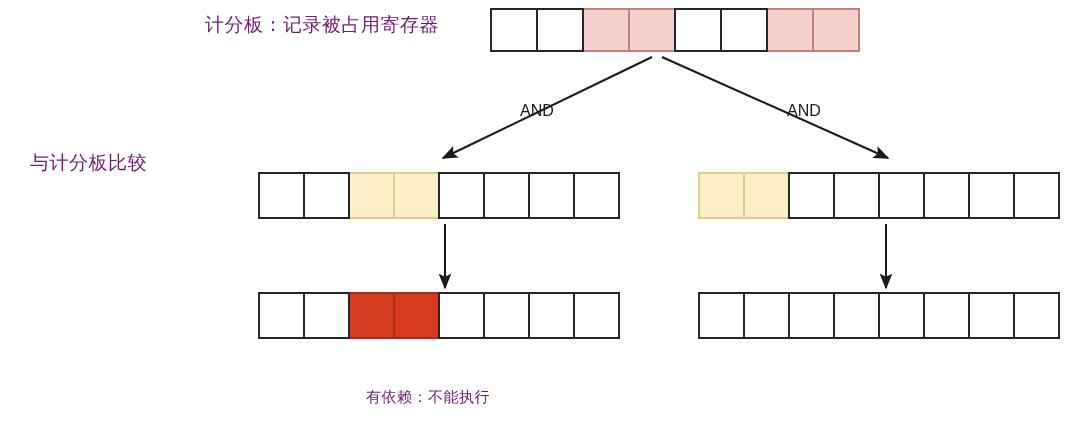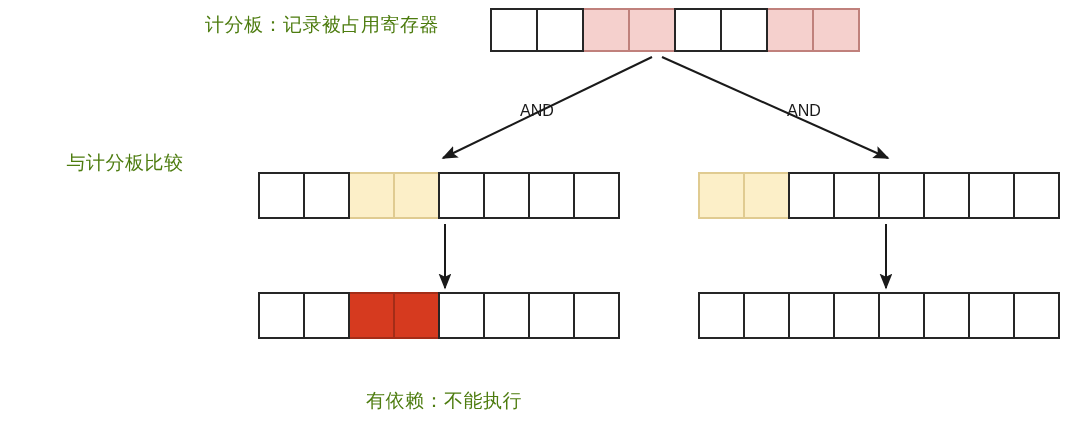--- a/index.html
+++ b/index.html
@@ -45,36 +45,36 @@
     border-color: #a32d18;
     position: relative;
     z-index: 0;
   }
   .cell.fill-none {
     position: relative;
     z-index: 1;
   }
   .label-text {
     position: absolute;
-    color: #4d7c0f;
+    color: #701a75;
     white-space: nowrap;
   }
   .title-label {
     font-size: 19px;
     letter-spacing: 0.5px;
   }
   .side-label {
     font-size: 19px;
     line-height: 26px;
-    text-align: center;
+    text-align: left;
     white-space: normal;
     letter-spacing: 0.5px;
   }
   .caption-label {
-    font-size: 19px;
+    font-size: 15px;
     letter-spacing: 0.5px;
   }
   .and-label {
     font-size: 16px;
     font-family: "Liberation Sans", sans-serif;
     color: #1a1a1a;
   }
   svg.arrows {
     position: absolute;
     left: 0;

